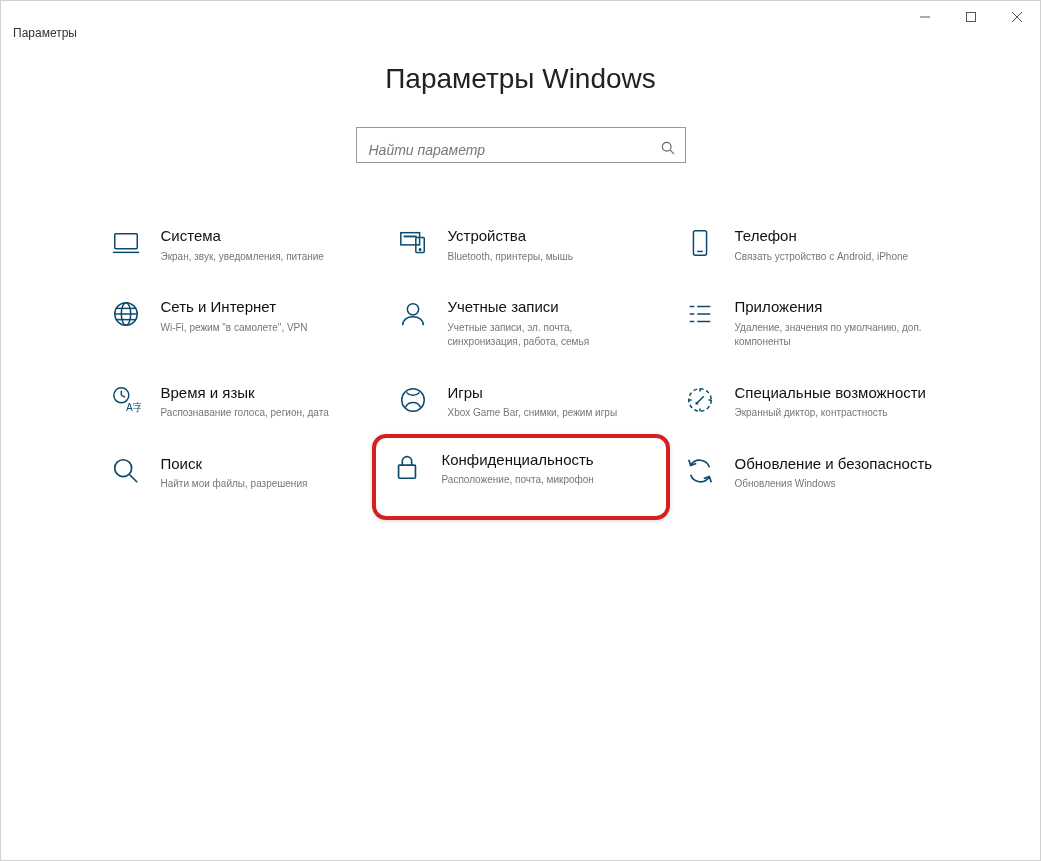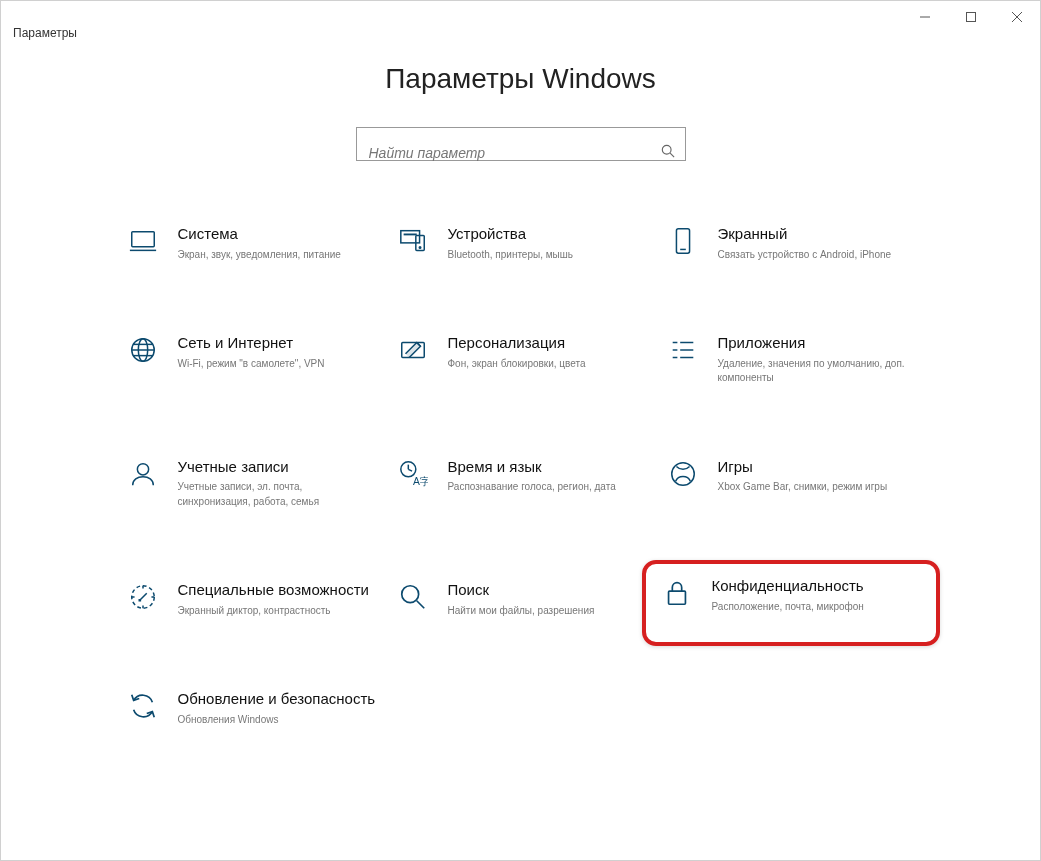--- a/index.html
+++ b/index.html
@@ -47,44 +47,45 @@
     color: #222;
     margin-bottom: 32px;
   }
   .search-wrap {
     display: flex;
     justify-content: center;
     margin-bottom: 55px;
   }
   .search-box {
     width: 330px;
-    height: 28px;
+    height: 36px;
     border: 1px solid #999;
     display: flex;
-    align-items: flex-start;
-    padding: 16px 10px;
+    align-items: flex-end;
+    padding: 3px 10px;
   }
   .search-input {
     flex: 1;
     border: none;
     outline: none;
     font-size: 14px;
     font-style: italic;
     color: #666;
     background: transparent;
   }
   .search-input::placeholder { color: #777; font-style: italic; }
   .search-icon { color: #666; }
   .grid {
     display: grid;
     grid-template-columns: repeat(3, 270px);
     column-gap: 0;
     row-gap: 55px;
     justify-content: center;
     padding: 0 20px;
+    gap: 17px;
   }
   .tile {
     display: flex;
     align-items: flex-start;
     gap: 18px;
     padding: 8px 10px;
     position: relative;
   }
   .tile-icon {
     width: 34px;
@@ -189,52 +190,52 @@
       </div>
 
       <div class="tile">
         <div class="tile-icon">
           <svg viewBox="0 0 32 32" fill="none" stroke="currentColor" stroke-width="1.6">
               <rect x="9" y="3" width="14" height="26" rx="2"></rect>
               <line x1="13" y1="25" x2="19" y2="25"></line>
             </svg>
         </div>
         <div class="tile-text">
-          <div class="tile-title">Экранный</div>
+          <div class="tile-title">Телефон</div>
           <div class="tile-desc">Связать устройство с Android, iPhone</div>
         </div>
       </div>
 
       <div class="tile">
         <div class="tile-icon">
           <svg viewBox="0 0 32 32" fill="none" stroke="currentColor" stroke-width="1.6">
               <circle cx="16" cy="16" r="12"></circle>
               <ellipse cx="16" cy="16" rx="5" ry="12"></ellipse>
               <line x1="4" y1="16" x2="28" y2="16"></line>
               <line x1="6" y1="10" x2="26" y2="10"></line>
               <line x1="6" y1="22" x2="26" y2="22"></line>
             </svg>
         </div>
         <div class="tile-text">
           <div class="tile-title">Сеть и Интернет</div>
           <div class="tile-desc">Wi-Fi, режим "в самолете", VPN</div>
         </div>
       </div>
 
-      <div class="tile">
-        <div class="tile-icon">
-          <svg viewBox="0 0 32 32" fill="none" stroke="currentColor" stroke-width="1.6">
-              <rect x="4" y="8" width="24" height="16" rx="1"></rect>
-              <path d="M8 20 L20 8 L24 12 L12 24" fill="currentColor" fill-opacity="0.15"></path>
-              <path d="M20 8 L24 12"></path>
-            </svg>
-        </div>
-        <div class="tile-text">
-          <div class="tile-title">Персонализация</div>
-          <div class="tile-desc">Фон, экран блокировки, цвета</div>
+
+      <div class="tile">
+        <div class="tile-icon">
+          <svg viewBox="0 0 32 32" fill="none" stroke="currentColor" stroke-width="1.6">
+              <circle cx="16" cy="11" r="6"></circle>
+              <path d="M5 28 C5 22 10 19 16 19 C22 19 27 22 27 28"></path>
+            </svg>
+        </div>
+        <div class="tile-text">
+          <div class="tile-title">Учетные записи</div>
+          <div class="tile-desc">Учетные записи, эл. почта, синхронизация, работа, семья</div>
         </div>
       </div>
 
       <div class="tile">
         <div class="tile-icon">
           <svg viewBox="0 0 32 32" fill="none" stroke="currentColor" stroke-width="1.6">
               <line x1="5" y1="8" x2="10" y2="8"></line>
               <line x1="13" y1="8" x2="27" y2="8"></line>
               <line x1="5" y1="16" x2="10" y2="16"></line>
               <line x1="13" y1="16" x2="27" y2="16"></line>
@@ -244,33 +245,20 @@
         </div>
         <div class="tile-text">
           <div class="tile-title">Приложения</div>
           <div class="tile-desc">Удаление, значения по умолчанию, доп. компоненты</div>
         </div>
       </div>
 
       <div class="tile">
         <div class="tile-icon">
           <svg viewBox="0 0 32 32" fill="none" stroke="currentColor" stroke-width="1.6">
-              <circle cx="16" cy="11" r="6"></circle>
-              <path d="M5 28 C5 22 10 19 16 19 C22 19 27 22 27 28"></path>
-            </svg>
-        </div>
-        <div class="tile-text">
-          <div class="tile-title">Учетные записи</div>
-          <div class="tile-desc">Учетные записи, эл. почта, синхронизация, работа, семья</div>
-        </div>
-      </div>
-
-      <div class="tile">
-        <div class="tile-icon">
-          <svg viewBox="0 0 32 32" fill="none" stroke="currentColor" stroke-width="1.6">
               <circle cx="11" cy="11" r="8"></circle>
               <line x1="11" y1="6" x2="11" y2="11"></line>
               <line x1="11" y1="11" x2="15" y2="13"></line>
               <text x="16" y="28" font-size="11" fill="currentColor" stroke="none">A字</text>
             </svg>
         </div>
         <div class="tile-text">
           <div class="tile-title">Время и язык</div>
           <div class="tile-desc">Распознавание голоса, регион, дата</div>
         </div>

